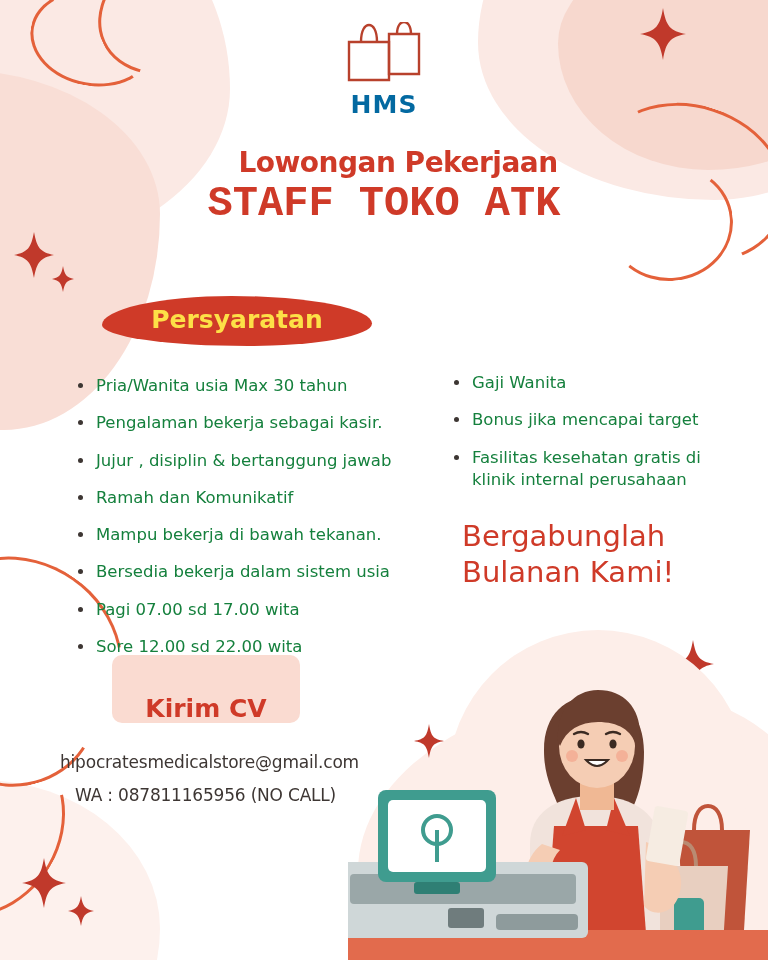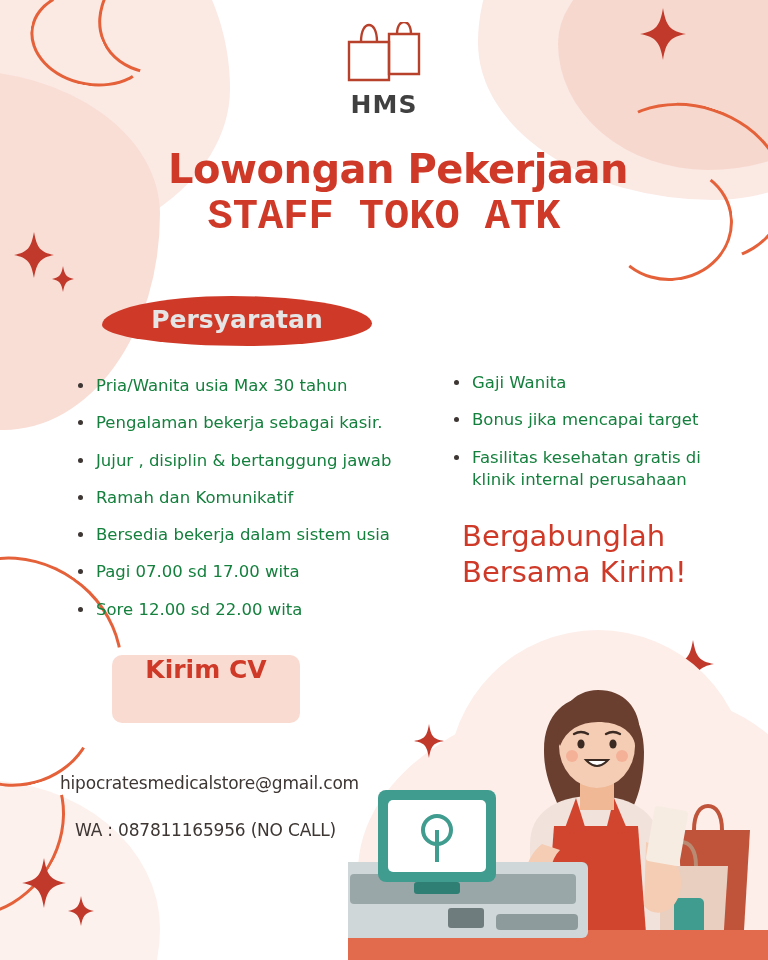--- a/index.html
+++ b/index.html
@@ -152,55 +152,55 @@
     width: 100%;
     text-align: center;
   }
   .logo-mark { display: inline-block; }
   .logo-text {
     margin-top: 2px;
     font-family: "DejaVu Sans", sans-serif;
     font-size: 25px;
     font-weight: bold;
     letter-spacing: 1px;
-    color: #404040;
+    color: #0369a1;
   }
 
   
   .title-block {
     position: absolute;
     top: 148px;
     left: 0;
     width: 100%;
     text-align: center;
   }
   .title-1 {
     font-family: "DejaVu Sans", sans-serif;
-    font-size: 40px;
+    font-size: 28px;
     font-weight: bold;
     color: #cf3a28;
     letter-spacing: -0.5px;
     line-height: 1.05;
     padding-left: 28px;
   }
   .title-2 {
     font-family: Liberation Mono, monospace;
     font-size: 42px;
     font-weight: bold;
     color: #cf3a28;
     letter-spacing: 0px;
     line-height: 1.1;
     margin-top: 4px;
   }
 
   
   .ribbon {
     position: absolute;
     background: #cf3a28;
-    color: #e5e5e5;
+    color: #fde047;
     font-family: "DejaVu Sans", sans-serif;
     font-size: 25px;
     font-weight: bold;
     text-align: center;
     padding: 9px 30px 12px;
     border-radius: 48% 52% 46% 54% / 58% 55% 45% 42%;
   }
   .ribbon-left {
     top: 296px;
     left: 102px;
@@ -266,43 +266,43 @@
   
   .kirim {
     position: absolute;
     top: 655px;
     left: 112px;
     width: 188px;
     height: 68px;
     background: #fadbd1;
     border-radius: 10px;
     display: flex;
-    align-items: flex-start;
+    align-items: flex-end;
     justify-content: center;
   }
   .kirim span {
     font-family: "DejaVu Sans", sans-serif;
     font-size: 25px;
     font-weight: bold;
     color: #cf3a28;
   }
   .contact {
     position: absolute;
-    top: 773px;
+    top: 752px;
     left: 60px;
     width: 420px;
   }
   .contact-email {
     font-family: "DejaVu Sans", sans-serif;
     font-size: 17px;
     color: #3d3633;
     letter-spacing: -0.2px;
   }
   .contact-wa {
-    margin-top: 27px;
+    margin-top: 13px;
     margin-left: 15px;
     font-family: "DejaVu Sans", sans-serif;
     font-size: 17px;
     color: #3d3633;
     letter-spacing: -0.2px;
   }
 
   
   .illus {
     position: absolute;
@@ -387,37 +387,38 @@
   </div>
 
   <div class="ribbon ribbon-left">Persyaratan</div>
 
   <div class="col-left">
     <ul class="req">
       <li>Pria/Wanita usia Max 30 tahun</li>
       <li>Pengalaman bekerja sebagai kasir.</li>
       <li>Jujur , disiplin &amp; bertanggung jawab</li>
       <li>Ramah dan Komunikatif</li>
+      <li>Mampu bekerja di bawah tekanan.</li>
       <li>Bersedia bekerja dalam sistem usia</li>
       <li>Pagi 07.00 sd 17.00 wita</li>
       <li>Sore 12.00 sd 22.00 wita</li>
     </ul>
   </div>
 
   <div class="col-right">
     <ul class="req">
       <li>Gaji Wanita</li>
       <li>Bonus jika mencapai target</li>
       <li>Fasilitas kesehatan gratis di klinik internal perusahaan</li>
     </ul>
   </div>
 
   <div class="cta">
     <div>Bergabunglah</div>
-    <div>Bersama Kirim!</div>
+    <div>Bulanan Kami!</div>
   </div>
 
   <div class="kirim">
     <span>Kirim CV</span>
   </div>
 
   <div class="contact">
     <div class="contact-email">hipocratesmedicalstore@gmail.com</div>
     <div class="contact-wa">WA : 087811165956 (NO CALL)</div>
   </div>

